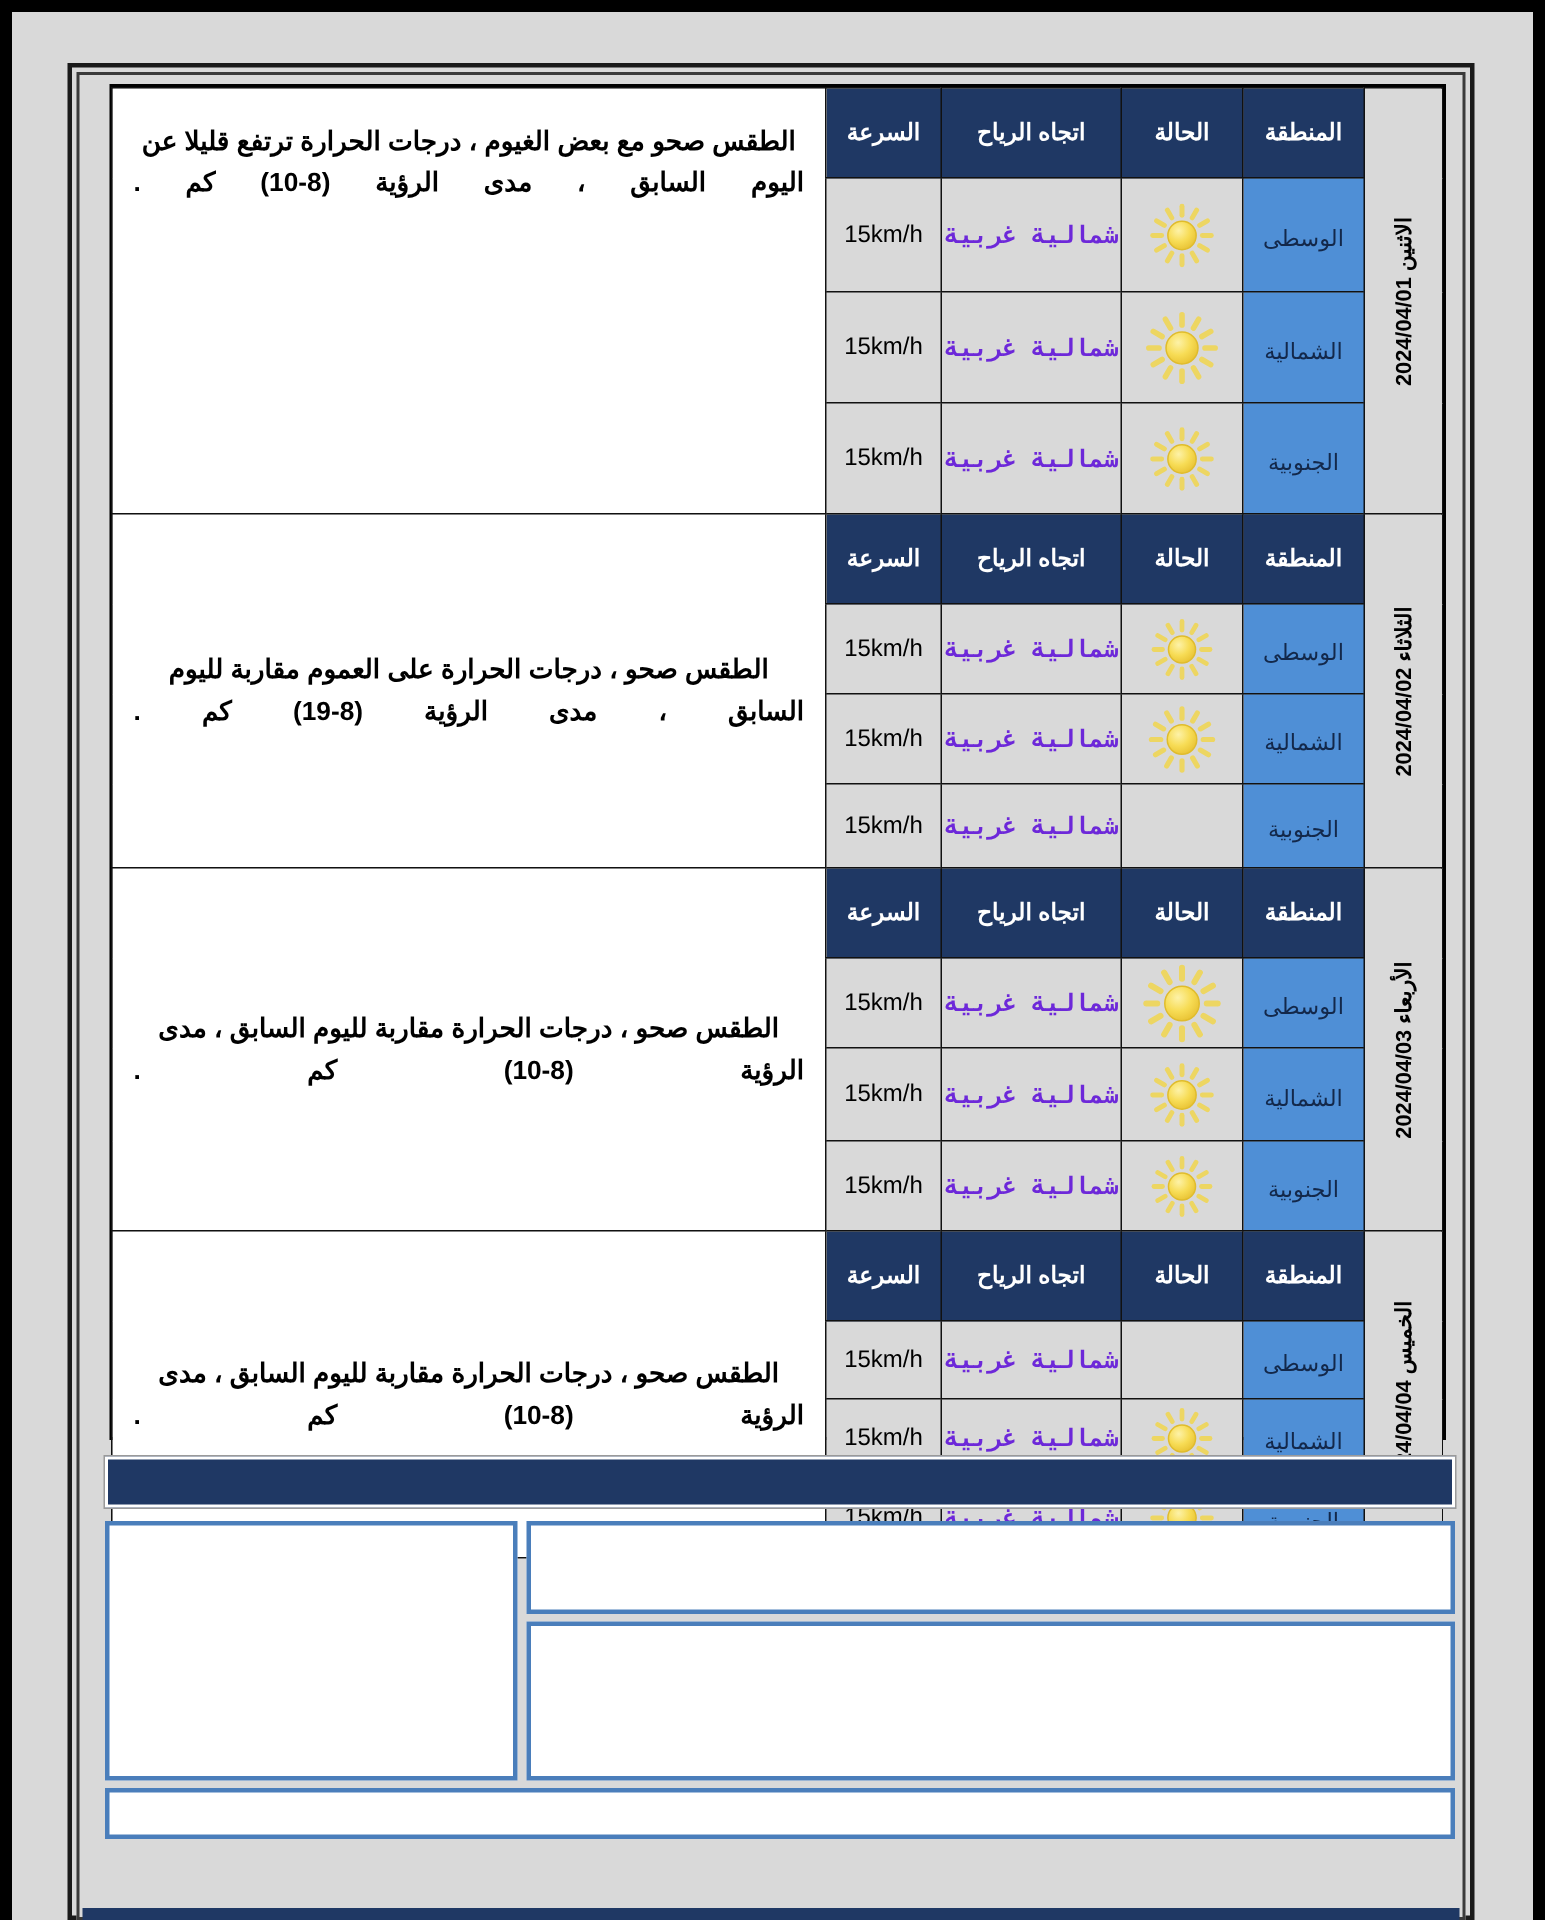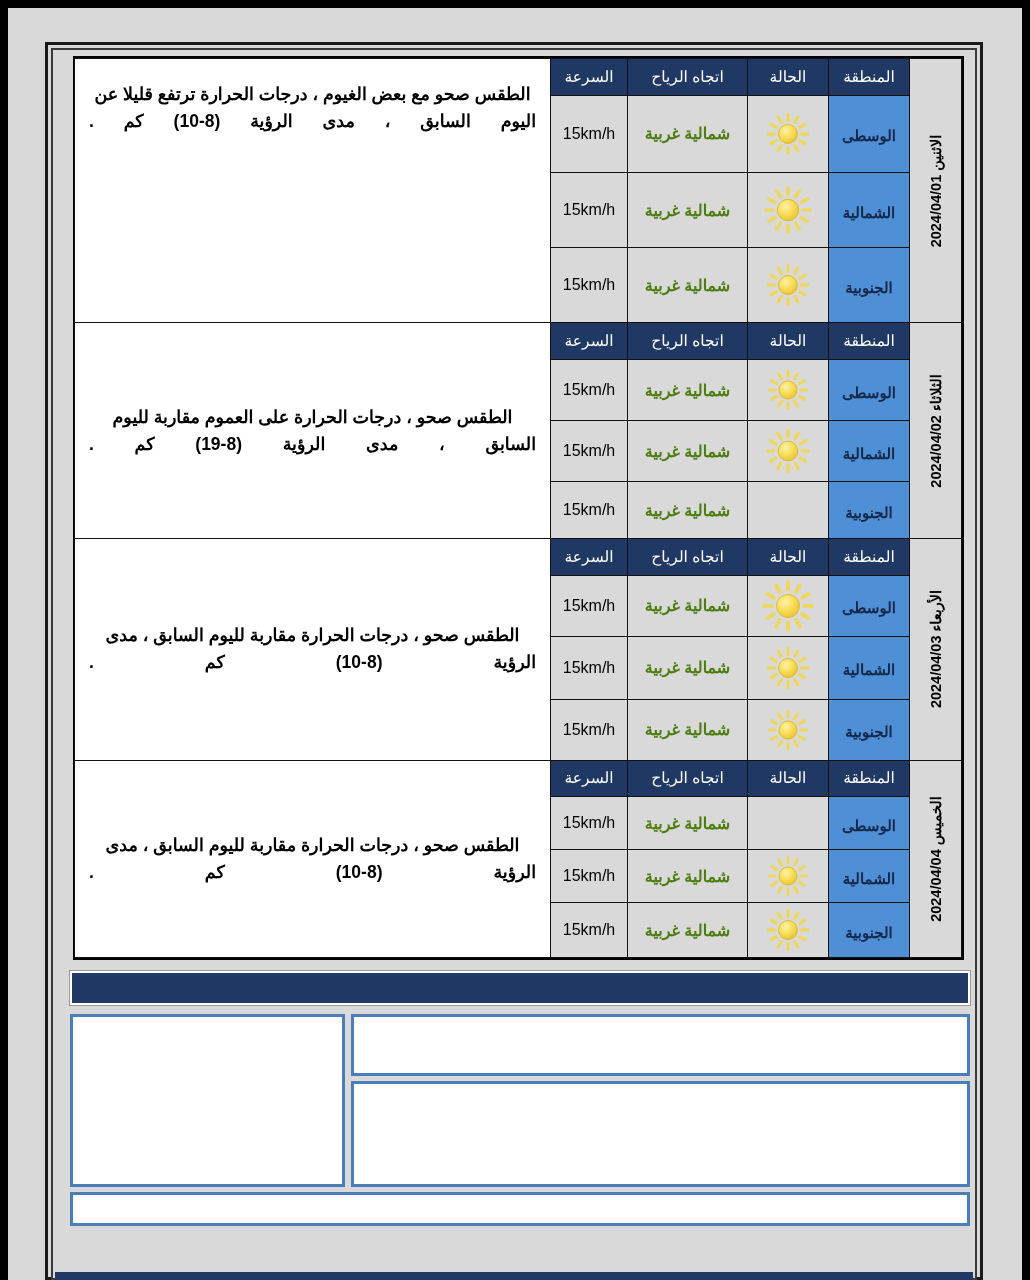--- a/index.html
+++ b/index.html
@@ -101,30 +101,30 @@
     font-weight: bold;
     font-size: 14.5px;
     color: #000000;
     letter-spacing: 0px;
   }
 
   
   .hdr {
     background: #1f3864 !important;
     color: #ffffff;
-    font-weight: normal;
+    font-weight: bold;
     font-size: 15.5px;
-    height: 36px;
+    height: 60px;
   }
 
   
   .region {
     background: #4f8fd6 !important;
     color: #13284a;
-    font-weight: bold;
+    font-weight: normal;
     font-size: 15px;
     vertical-align: top;
     padding-top: 5px !important;
   }
   
   .cond { background: #d9d9d9 !important; }
   .sun-holder {
     width: 100%;
     height: 100%;
     display: flex;
@@ -132,21 +132,22 @@
     justify-content: center;
   }
   .sun {
     display: block;
   }
 
   
   .wind {
     font-size: 16px;
     font-weight: bold;
-    color: #4d7c0f;
+    color: #6d28d9;
+    font-family: Liberation Mono, monospace;
   }
   .speed {
     font-size: 16px;
     font-weight: normal;
     color: #000000;
     direction: ltr;
   }
 
   
   .summary {

